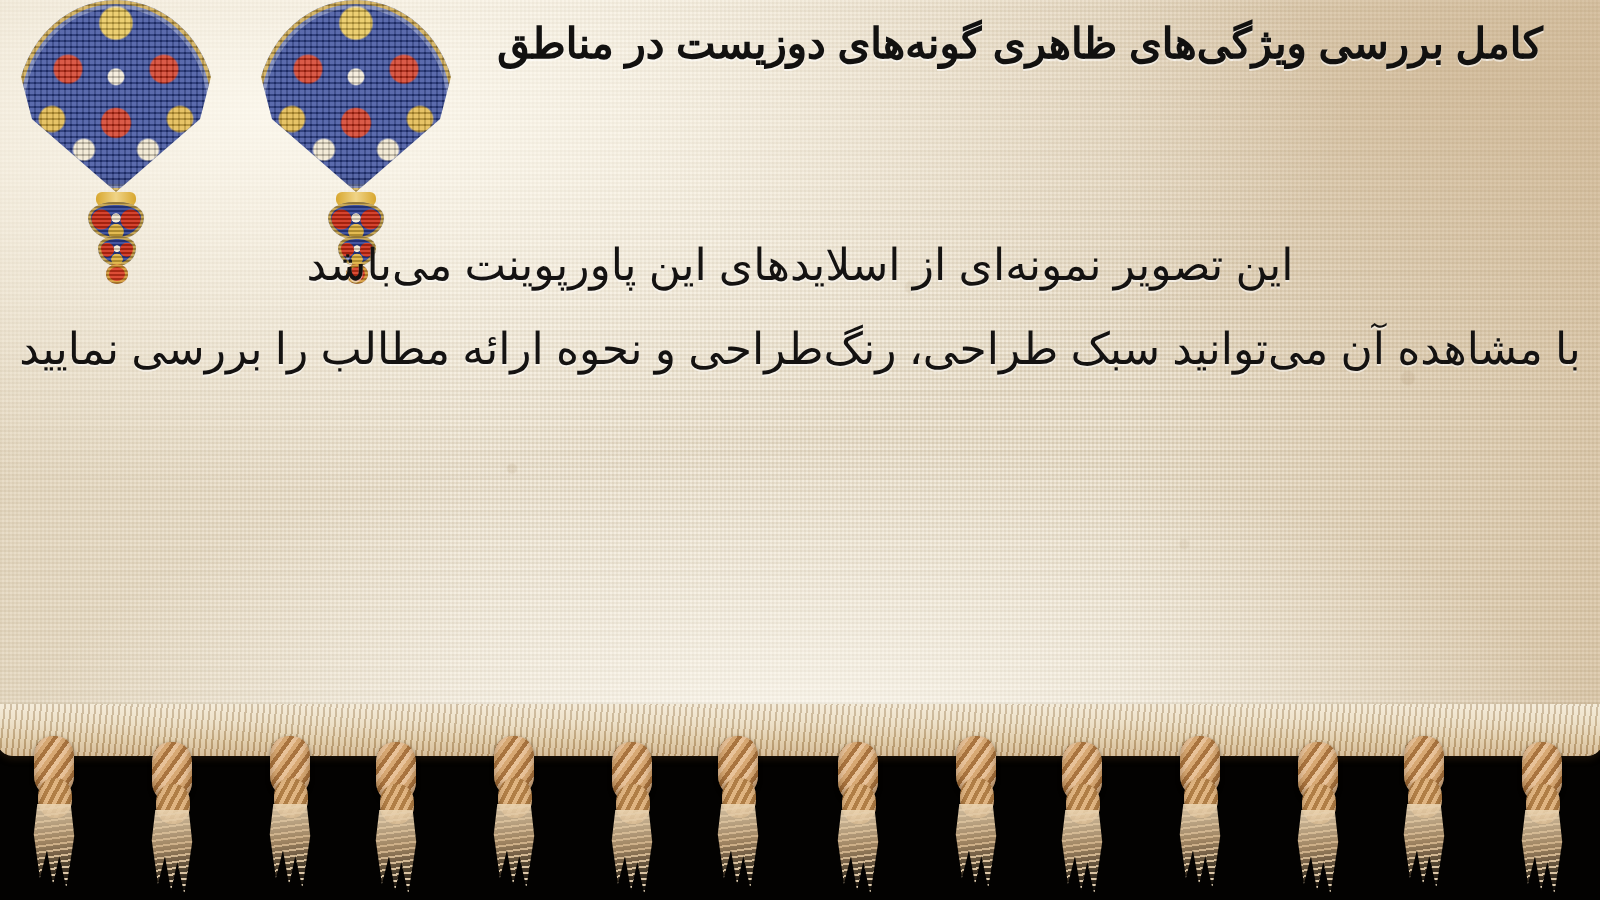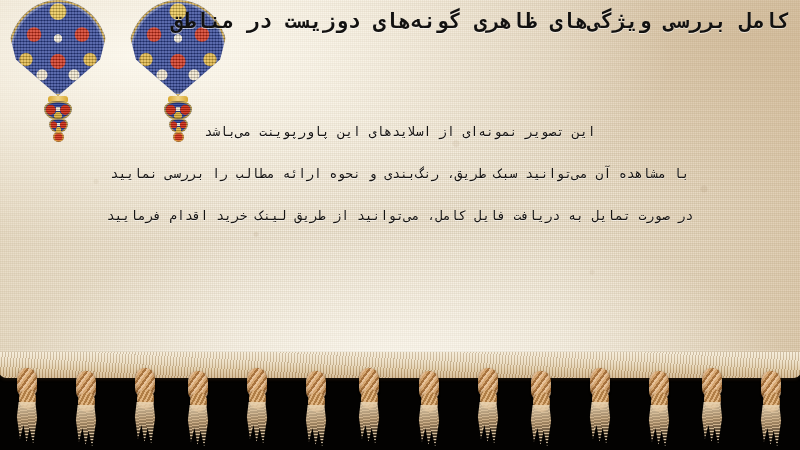--- a/index.html
+++ b/index.html
@@ -3,21 +3,21 @@
 <meta charset="utf-8">
 <title>Slide</title>
 <style>
   html,body{margin:0;padding:0;background:#000;}
   *{box-sizing:border-box;}
 
   #slide{
     position:relative;
     width:800px;height:450px;
     overflow:hidden;
-    font-family:Liberation Mono, monospace;
+    font-family:Liberation Sans, sans-serif;
     background:#86efac;
   }
 
   
   .carpet-field{
     position:absolute;left:0;top:0;width:800px;height:378px;
     background-color:#ece2cd;
     background-image:
       
       radial-gradient(120% 90% at 18% 15%, rgba(255,252,243,.85) 0%, rgba(255,252,243,0) 55%),
@@ -153,21 +153,21 @@
     line-height:37px;
     letter-spacing:0px;
     text-shadow:0 1px 0 rgba(255,255,255,.55);
   }
   .title .tline{display:block;white-space:nowrap;}
 
   .body-block{
     position:absolute;left:0;top:112px;width:800px;
     text-align:center;
     color:#141211;
-    font-size:13px;
+    font-size:22px;
     line-height:42px;
     text-shadow:0 1px 0 rgba(255,255,255,.5);
   }
   .body-block .bline{display:block;white-space:nowrap;}
 </style>
 </head>
 <body>
 
 <div id="slide">
 
@@ -190,22 +190,21 @@
     <div class="drop d2"></div>
     <div class="drop d3"></div>
   </div>
 
   <div class="title">
     <span class="tline">کامل بررسی ویژگی‌های ظاهری گونه‌های دوزیست در مناطق</span>
   </div>
 
   <div class="body-block">
     <span class="bline">این تصویر نمونه‌ای از اسلایدهای این پاورپوینت می‌باشد</span>
-    <span class="bline">با مشاهده آن می‌توانید سبک طریق، رنگ‌بندی و نحوه ارائه مطالب را بررسی نمایید</span>
-    <span class="bline">در صورت تمایل به دریافت فایل کامل، می‌توانید از طریق لینک خرید اقدام فرمایید</span>
+    <span class="bline">با مشاهده آن می‌توانید سبک طراحی، رنگ‌طراحی و نحوه ارائه مطالب را بررسی نمایید</span>
   </div>
 
   <div class="fringe-band" id="fringe-band">
     <div class="selvedge"></div>
   <div class="tassel" style="left: 14px; top: 16px;">
         <div class="knot"></div>
         <div class="knot2"></div>
         <div class="hair"></div>
       </div>
       <div class="tassel" style="left: 73px; top: 19px;">

